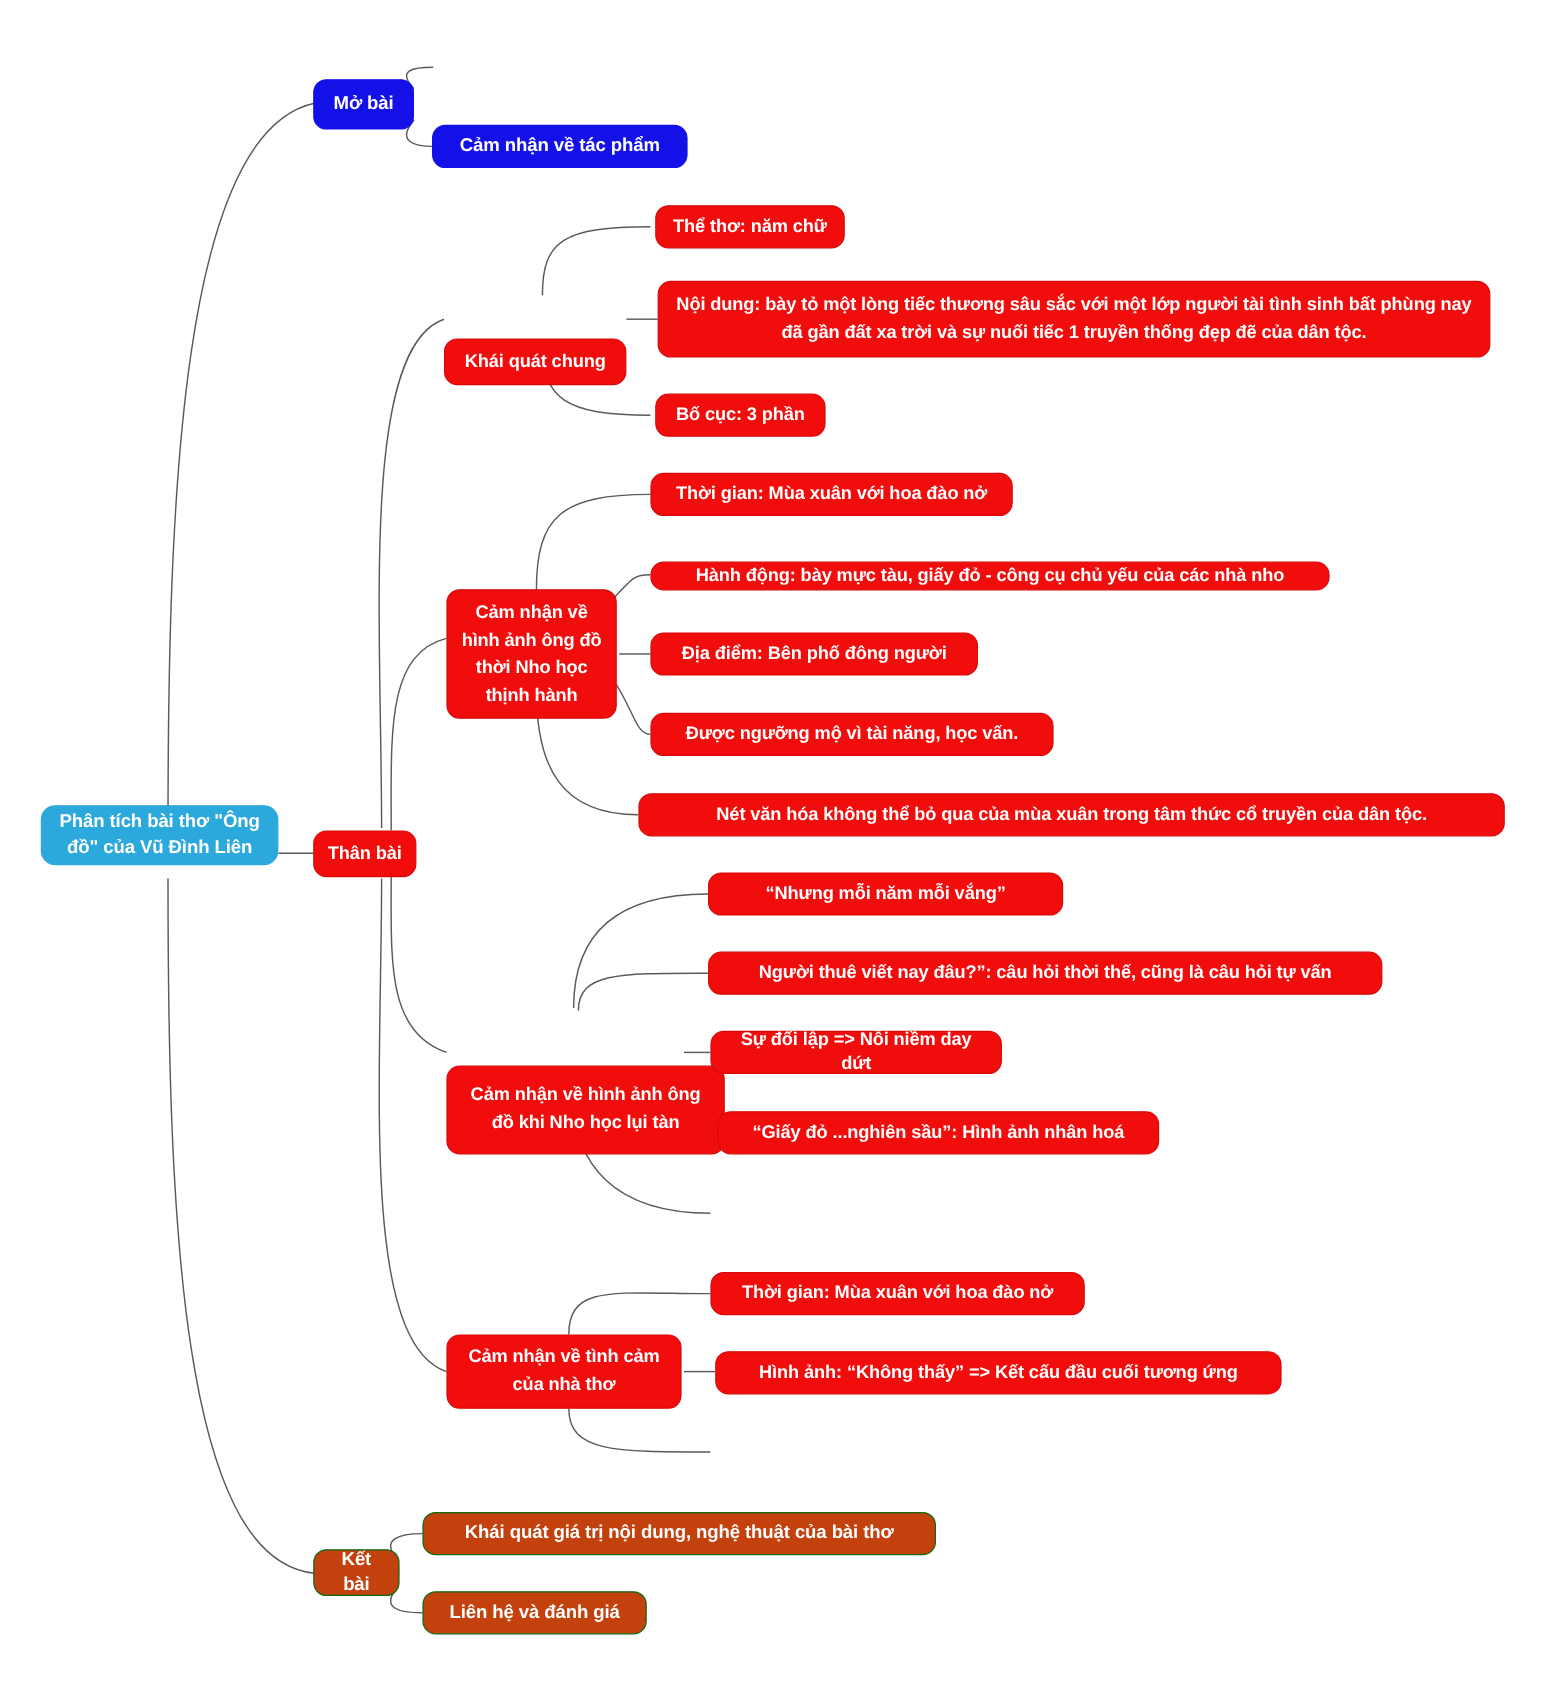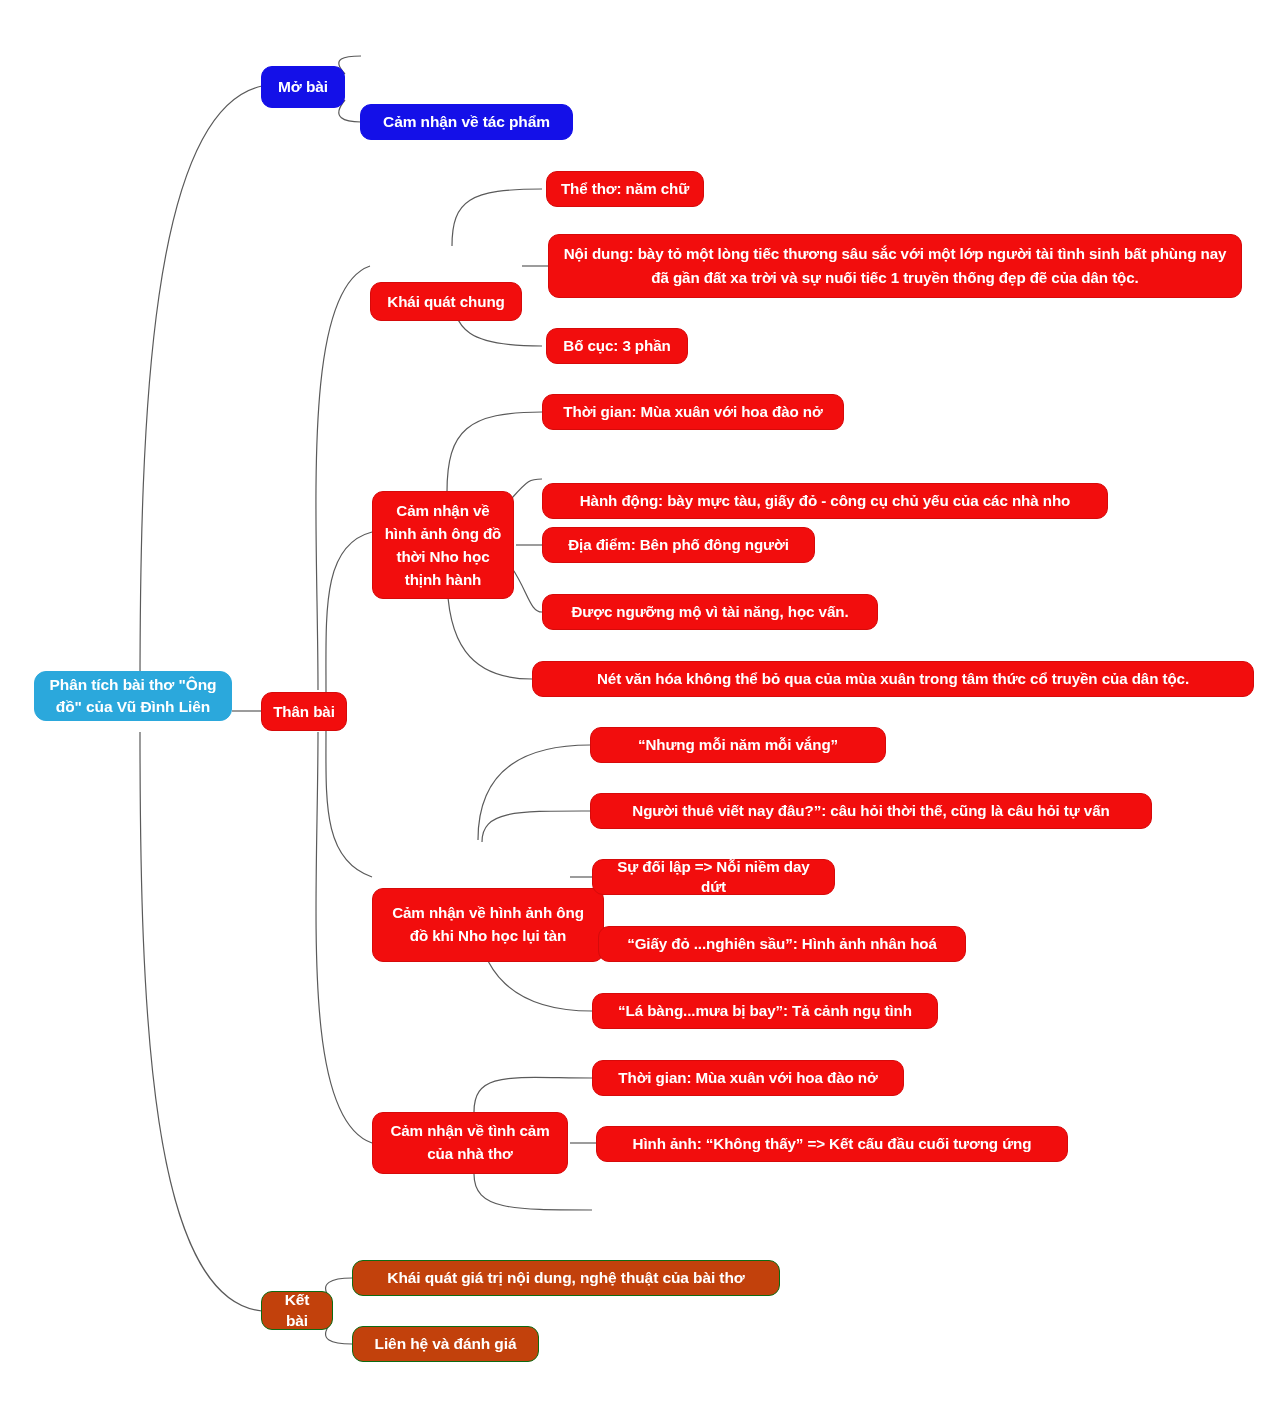--- a/index.html
+++ b/index.html
@@ -139,21 +139,21 @@
   <div class="node red" style="left:546px; top:328px; width:142px; height:36px;">
     <span>Bố cục: 3 phần</span>
   </div>
 
   <div class="node red wrap" style="left:372px; top:491px; width:142px; height:108px; line-height:1.52;">
     <span>Cảm nhận về hình ảnh ông đồ thời Nho học thịnh hành</span>
   </div>
   <div class="node red" style="left:542px; top:394px; width:302px; height:36px;">
     <span>Thời gian: Mùa xuân với hoa đào nở</span>
   </div>
-  <div class="node red" style="left:542px; top:483px; width:566px; height:36px;">
+  <div class="node red" style="left:542px; top:468px; width:566px; height:24px;">
     <span>Hành động: bày mực tàu, giấy đỏ - công cụ chủ yếu của các nhà nho</span>
   </div>
   <div class="node red" style="left:542px; top:527px; width:273px; height:36px;">
     <span>Địa điểm: Bên phố đông người</span>
   </div>
   <div class="node red" style="left:542px; top:594px; width:336px; height:36px;">
     <span>Được ngưỡng mộ vì tài năng, học vấn.</span>
   </div>
   <div class="node red" style="left:532px; top:661px; width:722px; height:36px;">
     <span>Nét văn hóa không thể bỏ qua của mùa xuân trong tâm thức cổ truyền của dân tộc.</span>
@@ -167,23 +167,20 @@
   </div>
   <div class="node red" style="left:590px; top:793px; width:562px; height:36px;">
     <span>Người thuê viết nay đâu?”: câu hỏi thời thế, cũng là câu hỏi tự vấn</span>
   </div>
   <div class="node red" style="left:592px; top:859px; width:243px; height:36px;">
     <span>Sự đối lập =&gt; Nỗi niềm day dứt</span>
   </div>
   <div class="node red" style="left:598px; top:926px; width:368px; height:36px;">
     <span>“Giấy đỏ ...nghiên sầu”: Hình ảnh nhân hoá</span>
   </div>
-  <div class="node red" style="left:592px; top:993px; width:346px; height:36px;">
-    <span>“Lá bàng...mưa bị bay”: Tả cảnh ngụ tình</span>
-  </div>
 
   <div class="node red wrap" style="left:372px; top:1112px; width:196px; height:62px; line-height:1.5;">
     <span>Cảm nhận về tình cảm của nhà thơ</span>
   </div>
   <div class="node red" style="left:592px; top:1060px; width:312px; height:36px;">
     <span>Thời gian: Mùa xuân với hoa đào nở</span>
   </div>
   <div class="node red" style="left:596px; top:1126px; width:472px; height:36px;">
     <span>Hình ảnh: “Không thấy” =&gt; Kết cấu đầu cuối tương ứng</span>
   </div>

